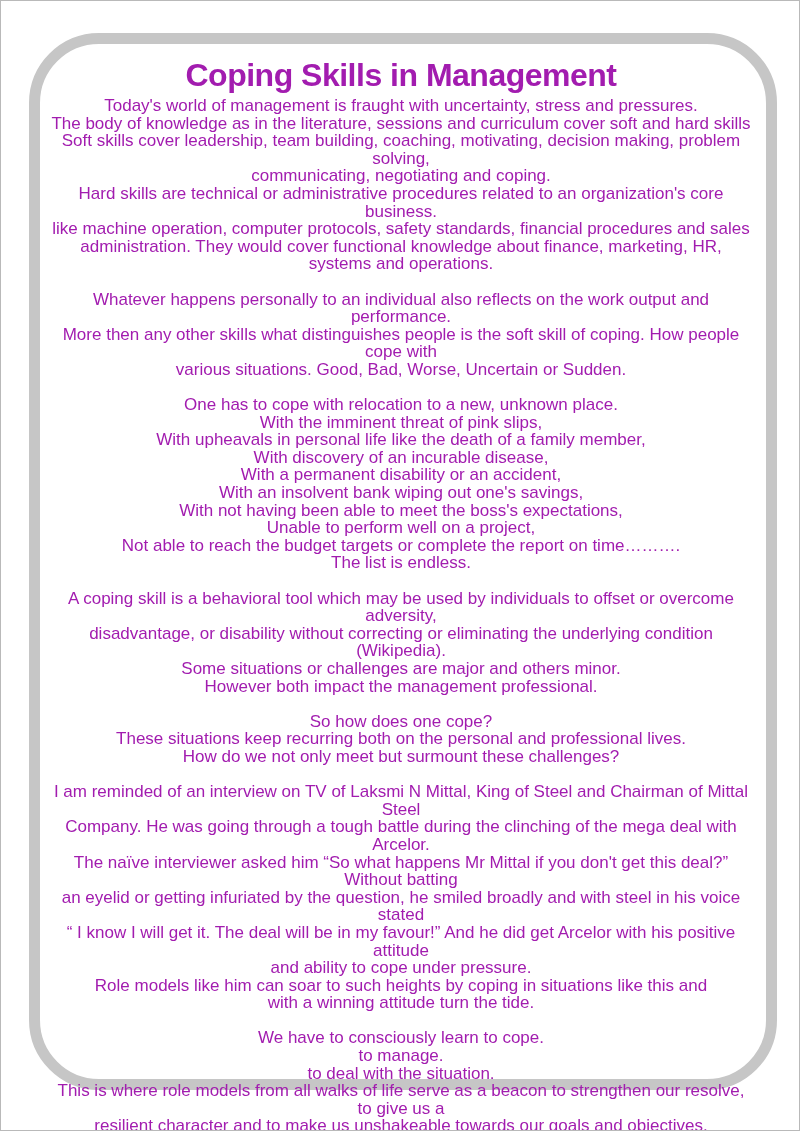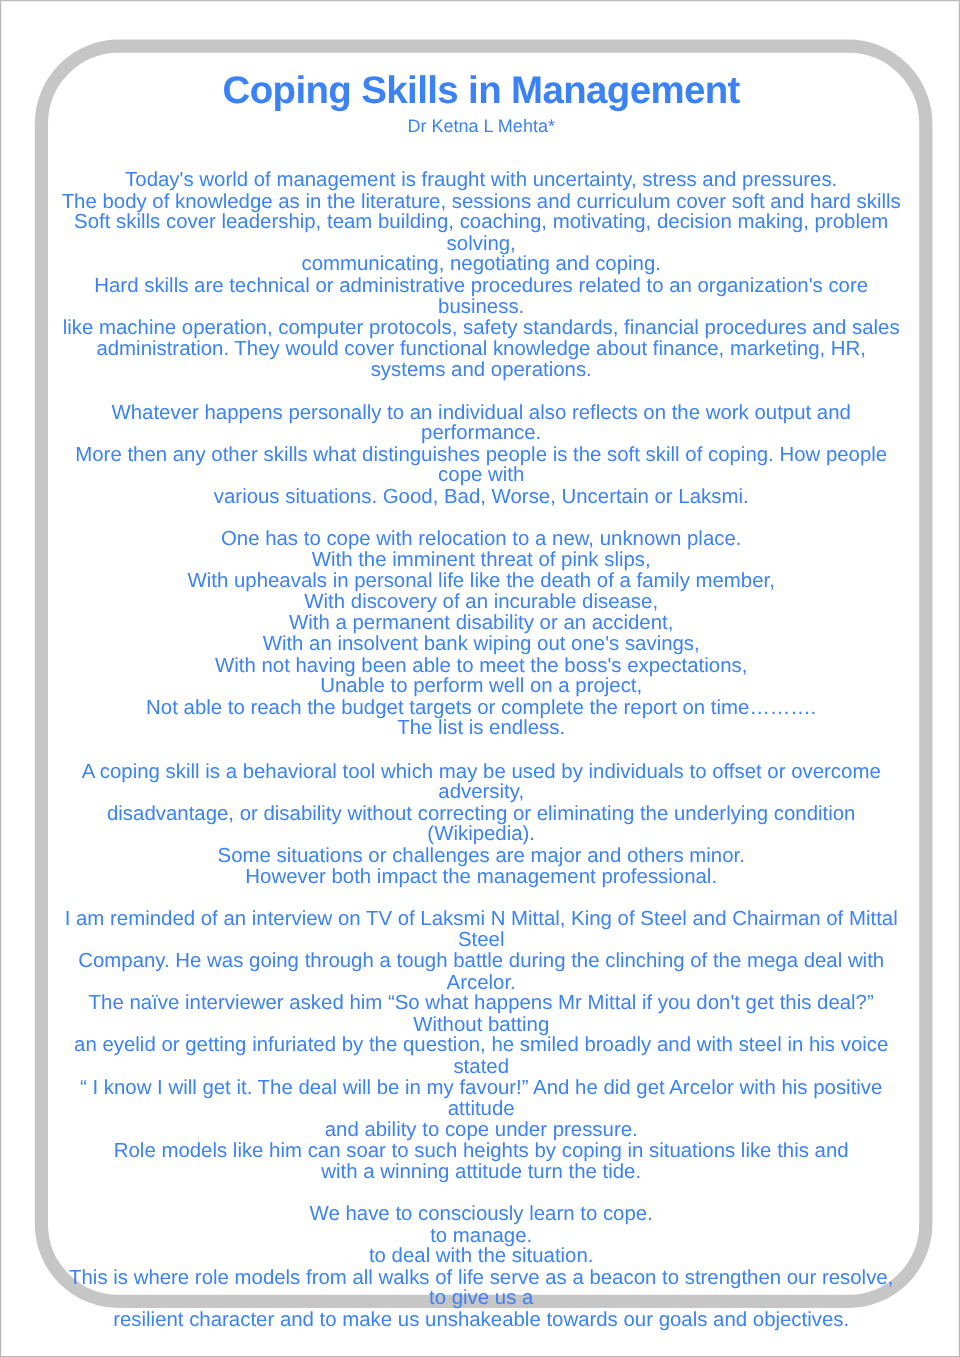--- a/index.html
+++ b/index.html
@@ -4,21 +4,21 @@
 <style>
   html, body { margin: 0; padding: 0; background: #ffffff; }
   .page {
     position: relative;
     width: 800px;
     height: 1131px;
     box-sizing: border-box;
     background: #ffffff;
     border: 1px solid #b9b9b9;
     font-family: "Liberation Sans", sans-serif;
-    color: #3b82f6;
+    color: #a21caf;
     overflow: hidden;
   }
   .border-frame {
     position: absolute;
     left: 28px;
     top: 32px;
     width: 748px;
     height: 1057px;
     box-sizing: border-box;
     border: 11px solid #c6c6c6;
@@ -58,47 +58,49 @@
     margin: 24px 0 0 0;
   }
 </style>
 </head>
 <body>
 
 <div class="page">
   <div class="border-frame"></div>
   <div class="content">
     <h1 class="title">Coping Skills in Management</h1>
-    <div class="author">Dr Ketna L Mehta*</div>
 
     <p class="para">Today's world of management is fraught with uncertainty, stress and pressures.
 The body of knowledge as in  the literature, sessions and curriculum cover soft  and hard skills
 Soft skills cover leadership, team building, coaching, motivating, decision making, problem solving,
 communicating, negotiating and coping.
 Hard skills are technical or administrative procedures related to an organization's core business.
 like machine operation,  computer protocols, safety standards, financial procedures and sales
 administration. They would cover functional knowledge about finance, marketing, HR,
 systems and operations.</p>
     <p class="para">Whatever happens personally to an individual also reflects on the work output and performance.
 More then any other skills what distinguishes people is the soft skill of coping. How people cope with
-various situations. Good, Bad, Worse, Uncertain or Laksmi.</p>
+various situations. Good, Bad, Worse, Uncertain or Sudden.</p>
     <p class="para">One has to cope with relocation to a new, unknown place.
 With the imminent threat of pink slips,
 With upheavals in personal life like the death of a family member,
 With discovery of an incurable disease,
 With a permanent disability or an accident,
 With an insolvent bank wiping out one's savings,
 With not having been able to meet the boss's expectations,
 Unable to perform well on a project,
 Not able to reach the budget targets or complete the report on time……….
 The list is endless.</p>
     <p class="para">A coping skill is a behavioral tool which may be used by individuals to offset or overcome adversity,
 disadvantage, or disability without correcting or eliminating the underlying condition (Wikipedia).
 Some situations or challenges are major and others minor.
 However both impact the management professional.</p>
+    <p class="para">So how does one cope?
+These situations keep recurring both on the personal and professional lives.
+How do we not only meet but surmount these challenges?</p>
     <p class="para">I am reminded of an interview on TV of Laksmi N Mittal, King of Steel and Chairman of Mittal Steel
 Company. He was going through a tough battle during the clinching of the mega deal with Arcelor.
 The naïve interviewer asked him “So what happens Mr Mittal if you don't get this deal?” Without batting
 an eyelid or getting infuriated by the question, he smiled broadly and with steel in his voice stated
 “ I know I will get it. The deal will be in my favour!” And he did get Arcelor with his positive attitude
 and ability to cope under pressure.
 Role models like him can soar to such heights by coping in situations like this and
 with a winning attitude turn the tide.</p>
     <p class="para">We have to consciously learn to cope.
 to manage.

